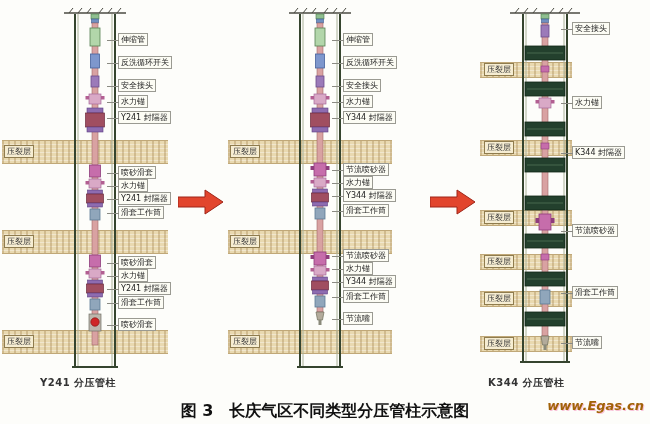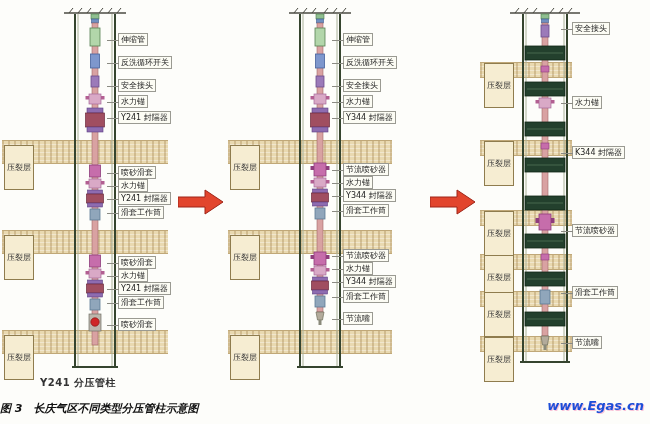--- a/index.html
+++ b/index.html
@@ -11,44 +11,44 @@
   
   .band {
     position:absolute; height:22px; background:#e9d9b0;
     border-top:1px solid #c0a878; border-bottom:1px solid #c0a878;
     background-image:
       repeating-linear-gradient(90deg, rgba(150,115,60,.30) 0 2px, transparent 2px 6px),
       repeating-linear-gradient(180deg, transparent 0 3px, rgba(255,255,255,.38) 3px 4px);
   }
   .band.thin { height:14px; }
   .chip {
-    position:absolute; font-size:8px; line-height:9px; padding:17px 2px;
+    position:absolute; font-size:8px; line-height:9px; padding:1px 2px;
     background:#f6edd2; border:1px solid #8f7c4e; color:#333; white-space:nowrap;
   }
   .lbl {
     position:absolute; font-size:8px; line-height:9px; padding:1px 2px;
     background:#fcfcf4; border:1px solid #9a9a92; color:#222; white-space:nowrap;
   }
   .lbl::before {
     content:""; position:absolute; right:100%; top:50%; width:12px; height:0;
     border-top:1px solid #8a8a82;
   }
   .well { position:absolute; }
   .arrow { position:absolute; }
   .colname {
     position:absolute; width:120px; font-size:10px; font-weight:bold;
     color:#333; letter-spacing:.5px;
   }
   .figcap {
-    position:absolute; left:0; right:0; top:401px; 
-    font-size:11px; font-weight:bold; color:#111;font-style:italic;
+    position:absolute; left:0; right:0; top:401px; text-align:center;
+    font-size:16px; font-weight:bold; color:#111;
   }
   .wm {
     position:absolute; right:6px; top:398px; font-size:13px; font-style:italic;
-    font-weight:bold; color:#1d4ed8; text-shadow:1px 1px 0 #f9c3d8;
+    font-weight:bold; color:#a16207; text-shadow:1px 1px 0 #f9c3d8;
   }
 </style>
 </head>
 <body>
 
 <div class="stage">
 
   <div class="band" style="left:2px;top:140px;width:166px"></div>
   <div class="band" style="left:2px;top:230px;width:166px"></div>
   <div class="band" style="left:2px;top:330px;width:166px"></div>
@@ -315,17 +315,18 @@
   <div class="lbl" style="left:343px;top:312px">节流嘴</div>
 
   <div class="lbl" style="left:572px;top:22px">安全接头</div>
   <div class="lbl" style="left:572px;top:96px">水力锚</div>
   <div class="lbl" style="left:572px;top:146px">K344 封隔器</div>
   <div class="lbl" style="left:572px;top:224px">节流喷砂器</div>
   <div class="lbl" style="left:572px;top:286px">滑套工作筒</div>
   <div class="lbl" style="left:572px;top:336px">节流嘴</div>
 
   <div class="colname" style="left:40px;top:376px">Y241 分压管柱</div>
+  <div class="colname" style="left:488px;top:376px">K344 分压管柱</div>
 
   <div class="figcap">图 3　长庆气区不同类型分压管柱示意图</div>
   <div class="wm">www.Egas.cn</div>
 
 </div>
 
 </body></html>

